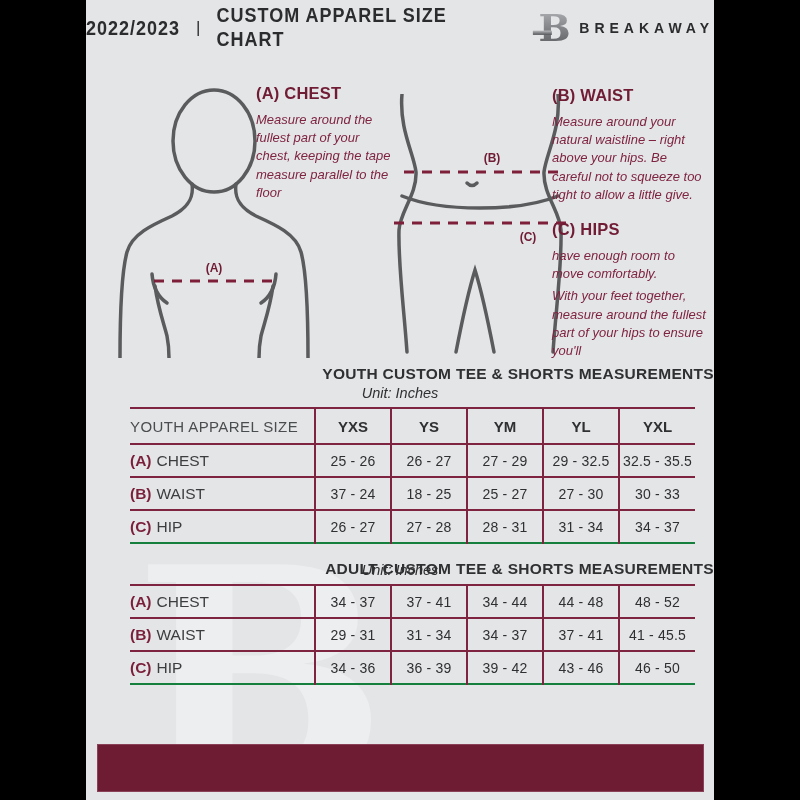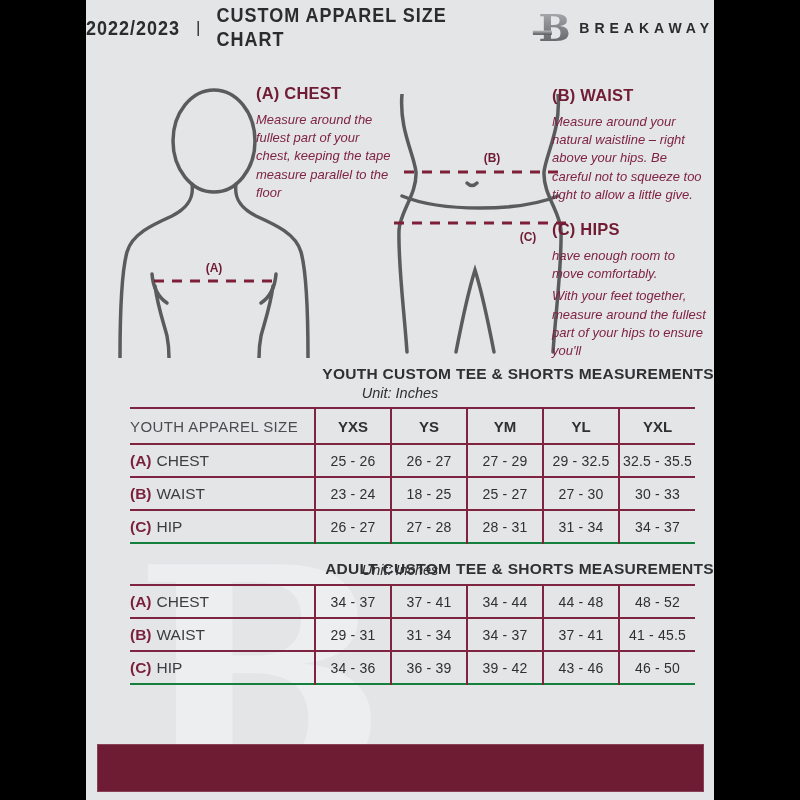--- a/index.html
+++ b/index.html
@@ -151,21 +151,21 @@
       <tr>
         <td class="row-label"><span class="mk">(A)</span><span>CHEST</span></td>
         <td class="val">25 - 26</td>
         <td class="val">26 - 27</td>
         <td class="val">27 - 29</td>
         <td class="val">29 - 32.5</td>
         <td class="val">32.5 - 35.5</td>
       </tr>
       <tr>
         <td class="row-label"><span class="mk">(B)</span><span>WAIST</span></td>
-        <td class="val">23 - 24</td>
+        <td class="val">37 - 24</td>
         <td class="val">18 - 25</td>
         <td class="val">25 - 27</td>
         <td class="val">27 - 30</td>
         <td class="val">30 - 33</td>
       </tr>
       <tr>
         <td class="row-label"><span class="mk">(C)</span><span>HIP</span></td>
         <td class="val">26 - 27</td>
         <td class="val">27 - 28</td>
         <td class="val">28 - 31</td>

